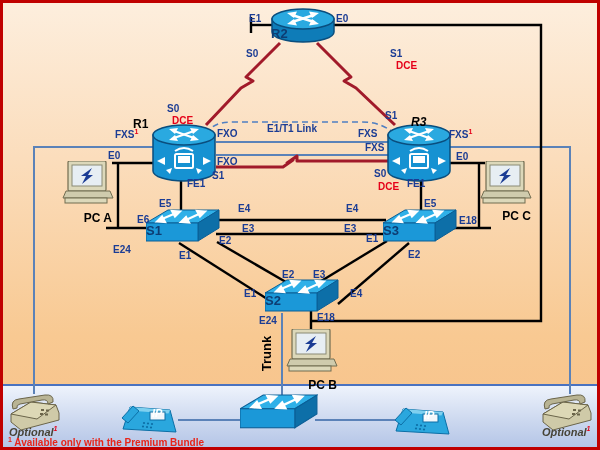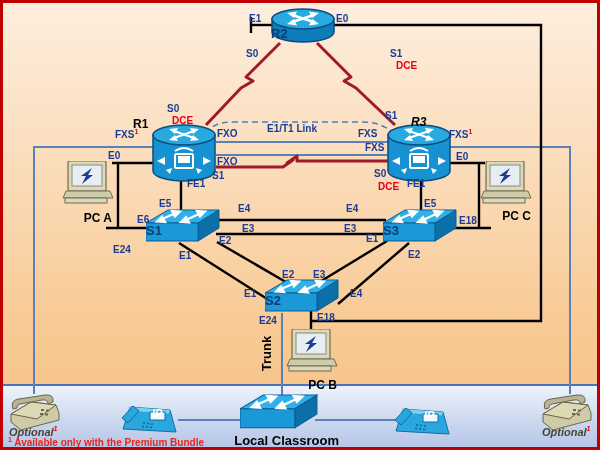--- a/index.html
+++ b/index.html
@@ -227,15 +227,14 @@
   <div class="lbl trunk" style="left:238px;top:344px;">Trunk</div>
 
   <div class="lbl blk ctr" style="left:61px;top:209px;width:48px;">PC A</div>
   <div class="lbl blk ctr" style="left:284px;top:376px;width:50px;">PC B</div>
   <div class="lbl blk ctr" style="left:478px;top:207px;width:50px;">PC C</div>
 
   <div class="lbl ip" style="left:149px;top:405px;">IP</div>
   <div class="lbl ip" style="left:421px;top:407px;">IP</div>
   <div class="lbl opt" style="left:6px;top:424px;"><span>Optional</span><sup>1</sup></div>
   <div class="lbl opt" style="left:539px;top:424px;"><span>Optional</span><sup>1</sup></div>
-  <div class="lbl title ctr" style="left:216px;top:431px;width:120px;">Local Classroom</div>
   <div class="lbl foot" style="left:5px;top:435px;"><sup>1</sup><span> Available only with the Premium Bundle</span></div>
 </div>
 
 </body></html>

